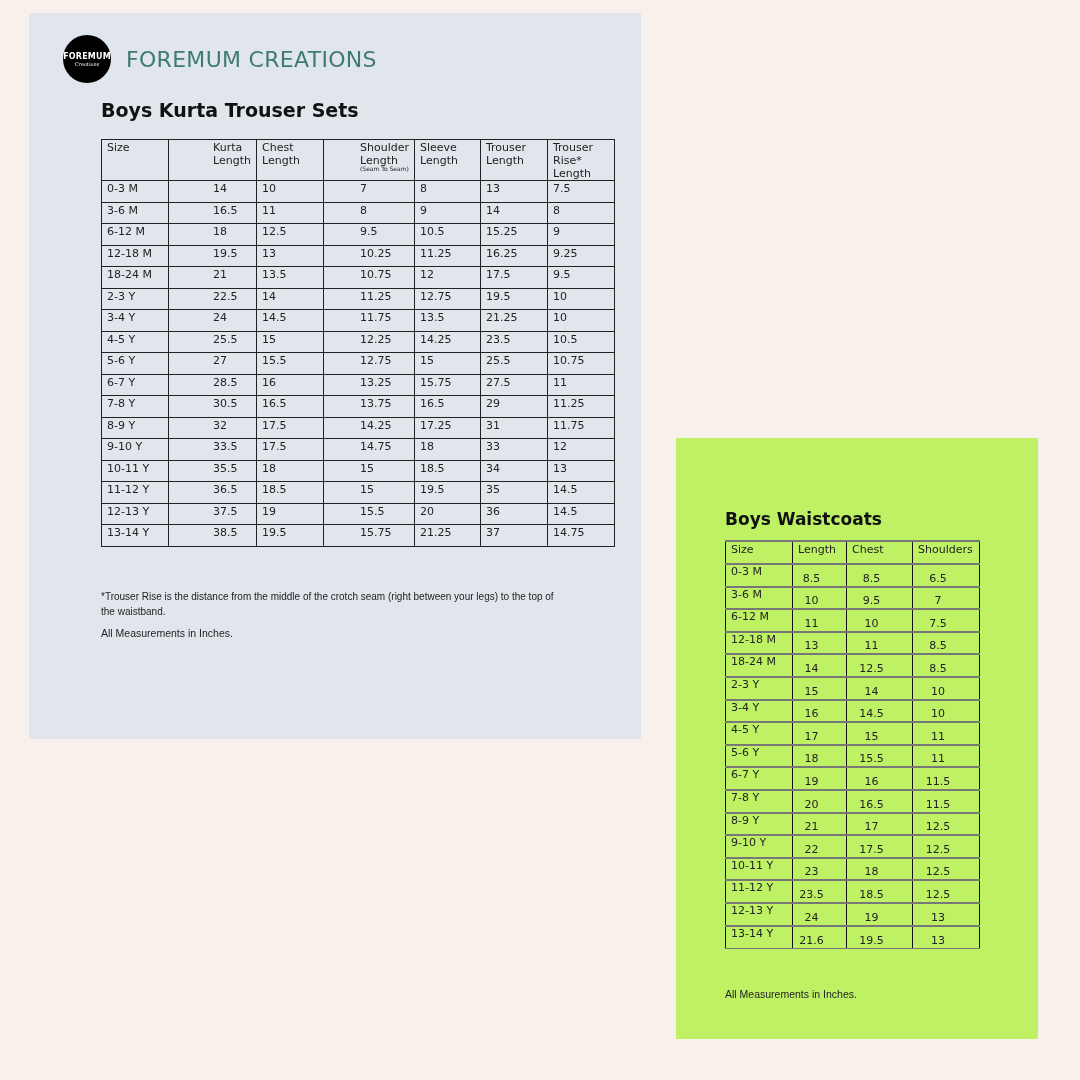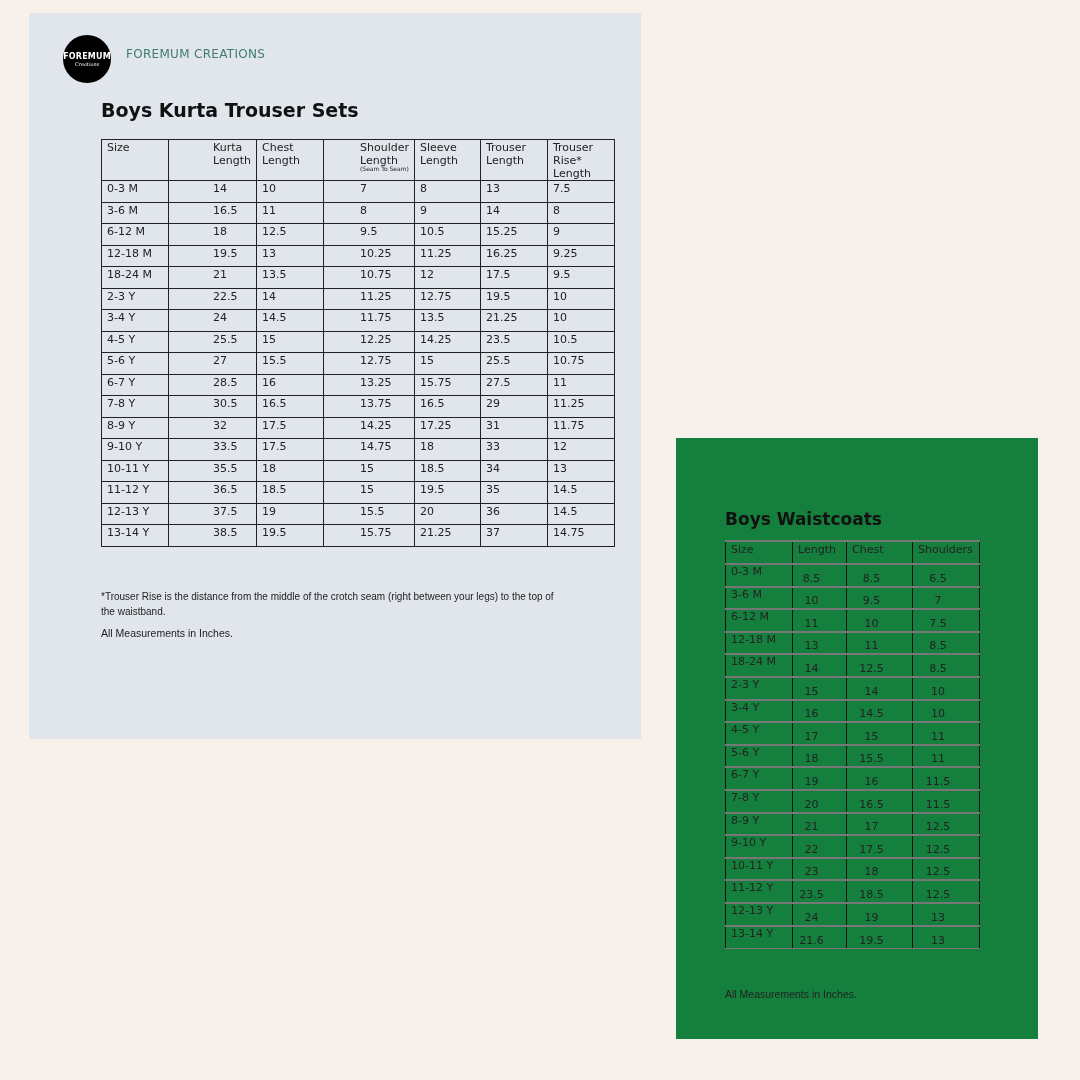--- a/index.html
+++ b/index.html
@@ -8,31 +8,31 @@
     background:#f8f0ea;
     font-family: "DejaVu Sans", sans-serif;
     color:#111;
   }
   .card1 {
     position:absolute; left:29px; top:13px; width:612px; height:726px;
     background:#e1e6ed;
   }
   .card2 {
     position:absolute; left:676px; top:438px; width:362px; height:601px;
-    background:#15803d;
+    background:#bef264;
   }
   .logo-circle {
     position:absolute; left:34px; top:22px; width:48px; height:48px; border-radius:50%;
     background:#000000; display:flex; flex-direction:column; align-items:center; justify-content:center;
     color:#fff;
   }
   .logo-circle .l1 { font-size:8px; font-weight:bold; letter-spacing:0.2px; line-height:9px; }
   .logo-circle .l2 { font-size:5px; font-style:italic; line-height:6px; font-family:"DejaVu Serif", serif; }
   .brand {
-    position:absolute; left:97px; top:34px; font-size:12px; color:#3f7b70;
+    position:absolute; left:97px; top:34px; font-size:22px; color:#3f7b70;
     font-family:"DejaVu Sans", sans-serif; letter-spacing:0.3px;
   }
   .title1 {
     position:absolute; left:72px; top:86px; font-size:19px; font-weight:bold; color:#111;
   }
   table { border-collapse:collapse; }
   .t1 { position:absolute; left:72px; top:126px; }
   .t1 td, .t1 th {
     border:1px solid #222; font-size:11px; font-weight:normal; text-align:left; vertical-align:top;
     padding:1px 5px 0 5px; height:21.5px; box-sizing:border-box; line-height:13px; color:#222;

